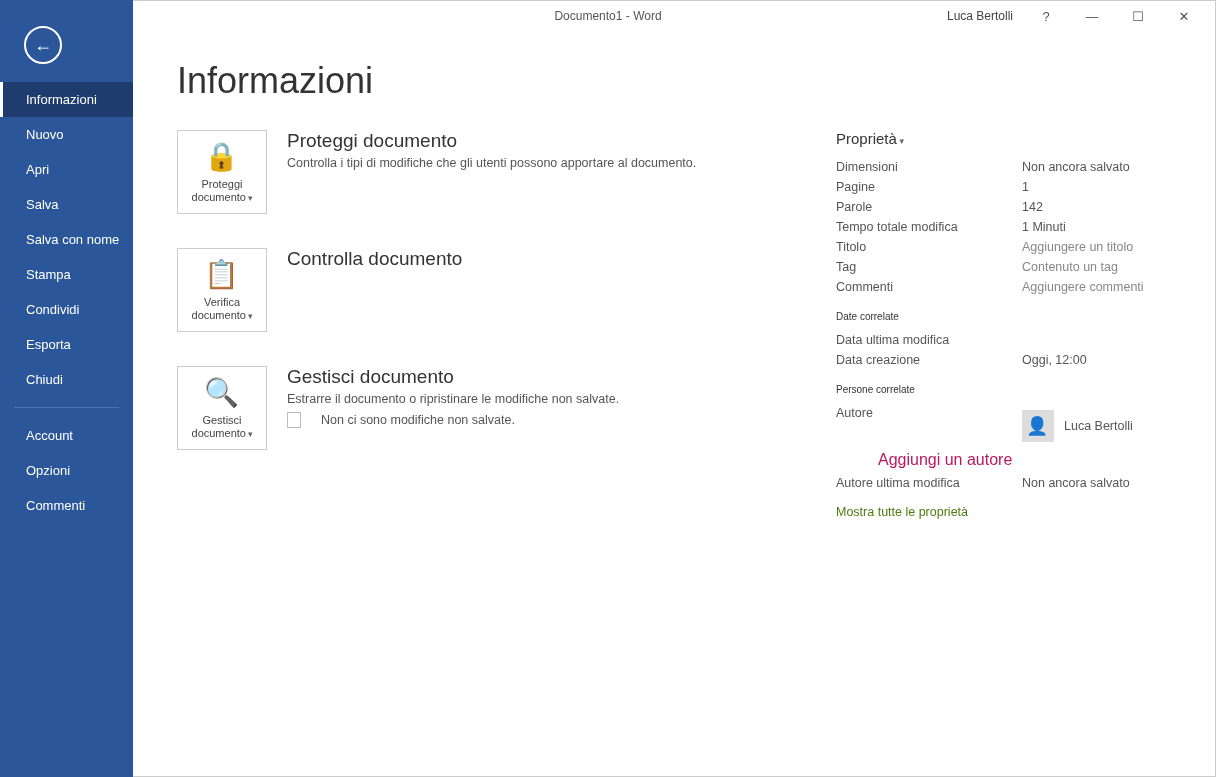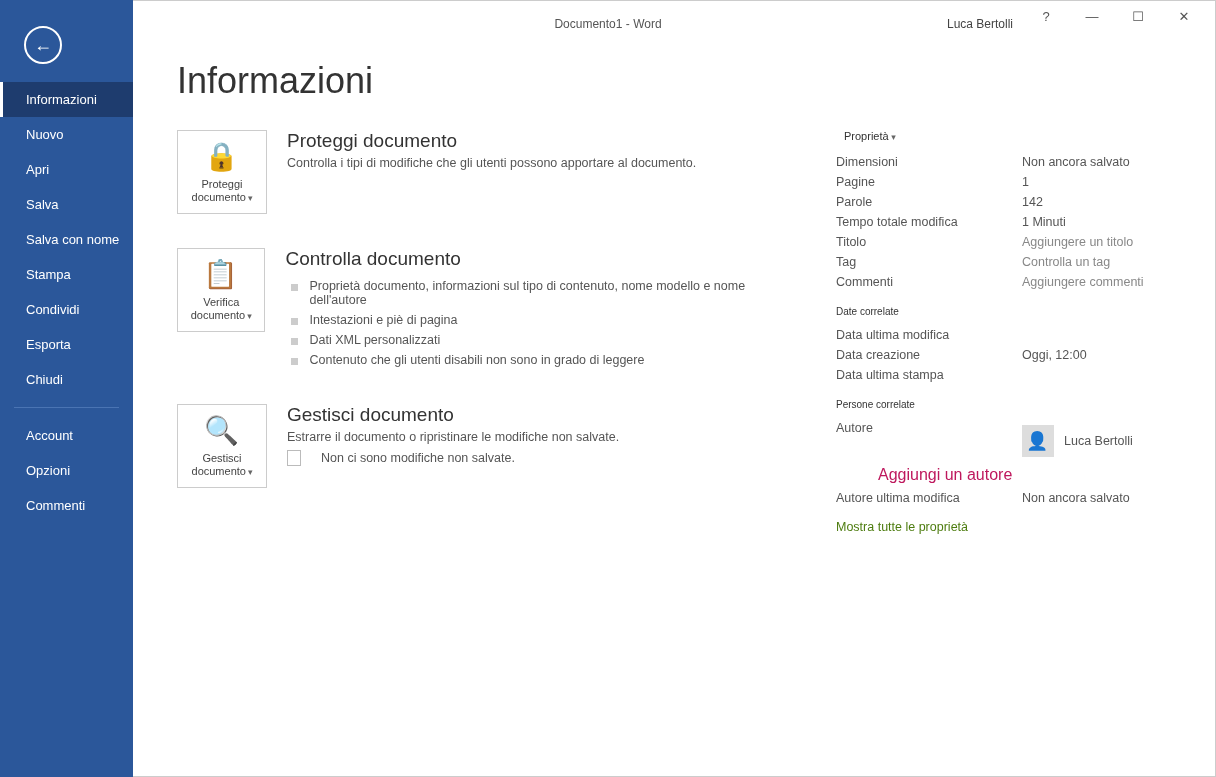--- a/index.html
+++ b/index.html
@@ -1,17 +1,17 @@
 <!DOCTYPE html>
 <html><head>
 <meta charset="utf-8">
 <style>
 * { margin:0; padding:0; box-sizing:border-box; font-family:"Segoe UI",Arial,sans-serif; }
 body { width:1216px; height:777px; background:#fff; overflow:hidden; border:1px solid #ccc; }
-.titlebar { height:30px; display:flex; align-items:flex-end; justify-content:space-between; padding:0 8px 0 0; font-size:12px; color:#444; }
+.titlebar { height:30px; display:flex; align-items:center; justify-content:space-between; padding:0 8px 0 0; font-size:12px; color:#444; }
 .titlebar .title { position:absolute; left:50%; transform:translateX(-50%); color:#555; }
 .titlebar .user { margin-left:auto; margin-right:10px; }
 .titlebar .winbtns { display:flex; gap:0; }
 .titlebar .winbtn { width:46px; height:30px; display:flex; align-items:center; justify-content:center; color:#555; font-size:13px; }
 .sidebar { position:absolute; top:0; left:0; width:133px; height:100%; background:#2b579a; color:#fff; }
 .sidebar .back { width:38px; height:38px; border:2px solid #fff; border-radius:50%; display:flex; align-items:center; justify-content:center; margin:26px 0 18px 24px; font-size:18px; }
 .sidebar .item { padding:10px 0 10px 26px; font-size:13px; cursor:default; }
 .sidebar .item.sel { background:#1e3c6e; border-left:3px solid #fff; padding-left:23px; }
 .sidebar .sep { height:1px; background:#4a74b3; margin:10px 14px; }
 .main { position:absolute; left:133px; top:30px; right:0; bottom:0; padding:30px 40px 20px 44px; overflow:auto; }
@@ -24,21 +24,21 @@
 .bigbtn .drop::after { content:"▾"; font-size:9px; margin-left:2px; color:#666; }
 .sectext h2 { font-size:19px; font-weight:400; color:#333; margin-bottom:4px; }
 .sectext p { font-size:12.5px; color:#555; }
 .sectext ul { list-style:none; margin-top:6px; }
 .sectext li { font-size:12.5px; color:#555; padding:3px 0 3px 24px; position:relative; }
 .sectext li::before { content:""; position:absolute; left:6px; top:8px; width:7px; height:7px; background:#ccc; }
 .sectext .noch { font-size:12.5px; color:#555; display:flex; align-items:center; gap:20px; margin-top:6px; }
 .sectext .noch .pgico { width:14px; height:16px; border:1px solid #bbb; display:inline-block; }
 .right { width:340px; font-size:12.5px; color:#444; }
 .right h3 { font-size:10px; font-weight:400; color:#333; margin:14px 0 8px; }
-.right .prophead { font-size:11px; color:#333; margin-bottom:10px;margin-left:8px; }
+.right .prophead { font-size:15px; color:#333; margin-bottom:10px; }
 .right .prophead::after { content:" ▾"; font-size:9px; color:#666; }
 .proprow { display:flex; padding:3px 0;gap:46px; }
 .proprow .k { width:140px; color:#555; }
 .proprow .v { color:#555; }
 .proprow .placeholder { color:#888; }
 .person { display:flex; align-items:center; gap:10px; margin:4px 0 6px; }
 .avatar { width:32px; height:32px; background:#ddd; display:flex; align-items:center; justify-content:center; color:#fff; font-size:18px; }
 .addauth { color:#be185d; font-size:16px; margin-left:42px; margin-bottom:4px; }
 .showall { color:#4d7c0f; font-size:12.5px; margin-top:12px; cursor:default; }
 </style>
@@ -89,26 +89,20 @@
         </div>
       </div>
 
       <div class="section">
         <div class="bigbtn">
           <span class="ico">📋</span>
           <span class="drop">Verifica documento</span>
         </div>
         <div class="sectext">
           <h2>Controlla documento</h2>
-          <ul>
-            <li>Proprietà documento, informazioni sul tipo di contenuto, nome modello e nome dell'autore</li>
-            <li>Intestazioni e piè di pagina</li>
-            <li>Dati XML personalizzati</li>
-            <li>Contenuto che gli utenti disabili non sono in grado di leggere</li>
-          </ul>
         </div>
       </div>
 
       <div class="section">
         <div class="bigbtn">
           <span class="ico">🔍</span>
           <span class="drop">Gestisci documento</span>
         </div>
         <div class="sectext">
           <h2>Gestisci documento</h2>
@@ -140,41 +134,37 @@
           <div class="proprow">
             <span class="k">Tempo totale modifica</span>
             <span class="v">1 Minuti</span>
           </div>
           <div class="proprow">
             <span class="k">Titolo</span>
             <span class="v placeholder">Aggiungere un titolo</span>
           </div>
           <div class="proprow">
             <span class="k">Tag</span>
-            <span class="v placeholder">Controlla un tag</span>
+            <span class="v placeholder">Contenuto un tag</span>
           </div>
           <div class="proprow">
             <span class="k">Commenti</span>
             <span class="v placeholder">Aggiungere commenti</span>
           </div>
         </div>
 
       <h3>Date correlate</h3>
       <div id="daterows">
           <div class="proprow">
             <span class="k">Data ultima modifica</span>
             <span class="v"></span>
           </div>
           <div class="proprow">
             <span class="k">Data creazione</span>
             <span class="v">Oggi, 12:00</span>
-          </div>
-          <div class="proprow">
-            <span class="k">Data ultima stampa</span>
-            <span class="v"></span>
           </div>
         </div>
 
       <h3>Persone correlate</h3>
       <div class="proprow">
         <span class="k">Autore</span>
         <span class="v">
           <div class="person">
             <span class="avatar">👤</span>
             <span>Luca Bertolli</span>

